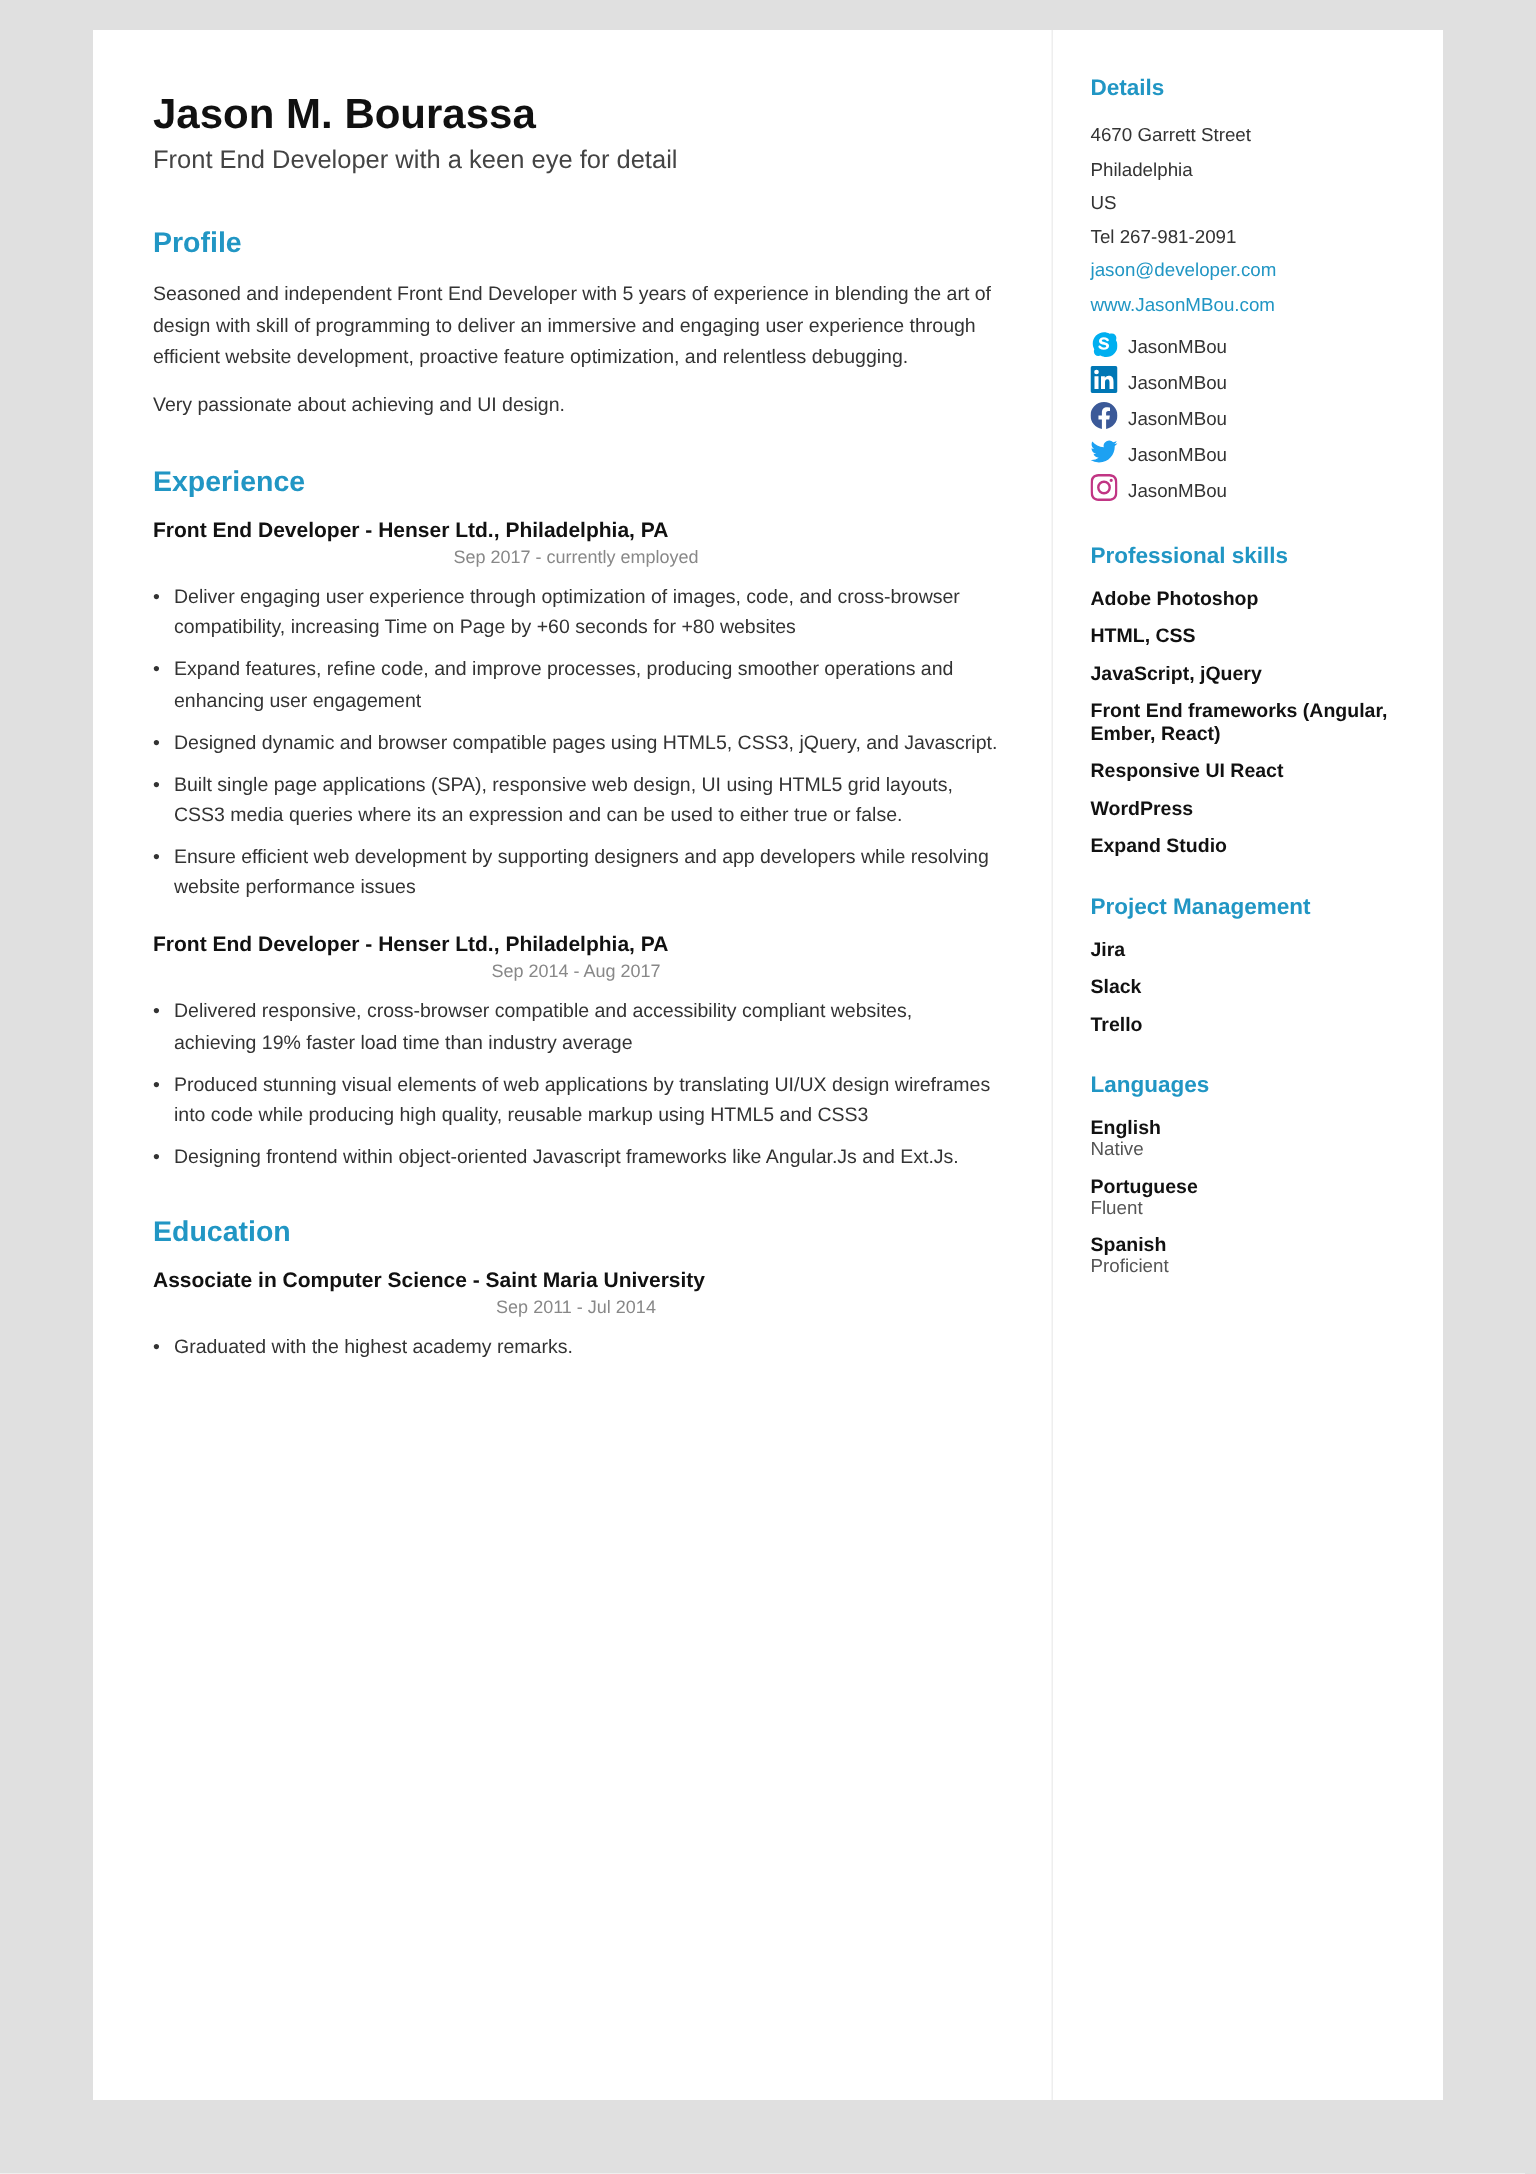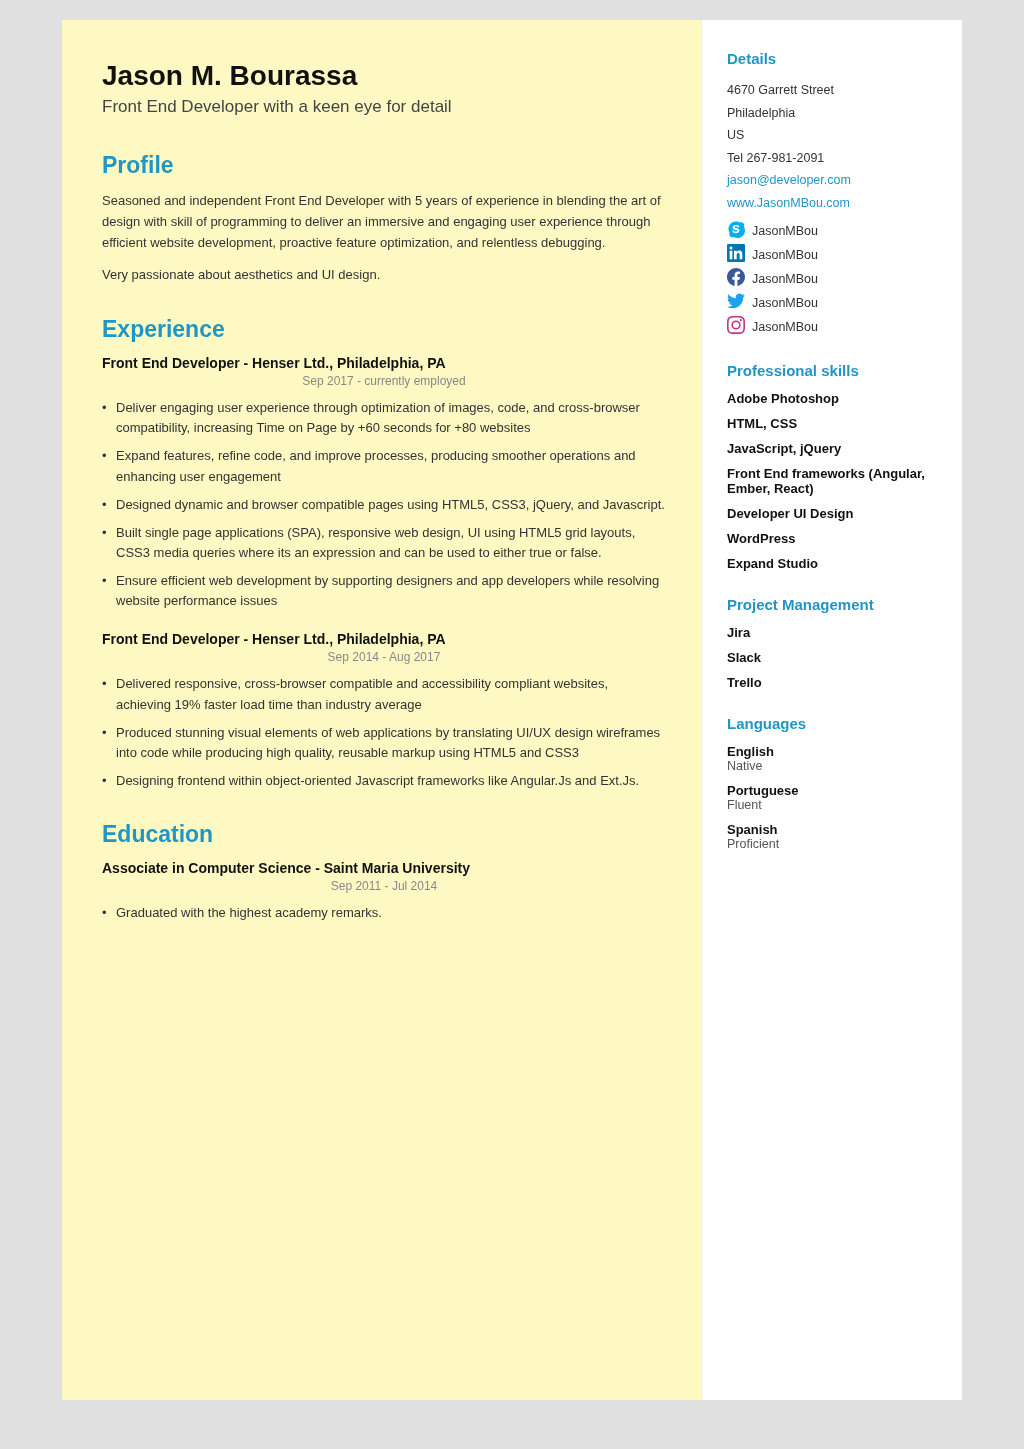--- a/index.html
+++ b/index.html
@@ -7,21 +7,21 @@
       font-family: Arial, sans-serif;
       font-size: 13px;
       color: #333;
       background: #e0e0e0;
       display: flex;
       justify-content: center;
       padding: 20px;
     }
     .resume-wrapper {
       width: 900px;
-      background: #fef9c3;
+      background: #ffffff;
       display: flex;
       min-height: 1380px;
     }
     .main-col {
       flex: 1;
       padding: 40px 35px 40px 40px;
       border-right: 1px solid #eee;
     }
     .side-col {
       width: 260px;
@@ -34,21 +34,21 @@
       font-weight: bold;
       color: #111;
       margin-bottom: 5px;
     }
     .tagline {
       font-size: 17px;
       color: #444;
       margin-bottom: 35px;
     }
     .section-title {
-      font-size: 23px;
+      font-size: 19px;
       font-weight: bold;
       color: #2196c4;
       margin-bottom: 12px;
       margin-top: 30px;
     }
     .section-title:first-of-type {
       margin-top: 0;
     }
     .profile-text {
       font-size: 13px;
@@ -143,21 +143,21 @@
 
 <div class="resume-wrapper">
 
   <div class="main-col">
 
     <h1 class="name">Jason M. Bourassa</h1>
     <p class="tagline">Front End Developer with a keen eye for detail</p>
 
     <h2 class="section-title">Profile</h2>
     <p class="profile-text">Seasoned and independent Front End Developer with 5 years of experience in blending the art of design with skill of programming to deliver an immersive and engaging user experience through efficient website development, proactive feature optimization, and relentless debugging.</p>
-    <p class="profile-text">Very passionate about aesthetics and UI design.</p>
+    <p class="profile-text">Very passionate about achieving and UI design.</p>
 
     <h2 class="section-title">Experience</h2>
 
     <div class="job-block">
       <p class="job-title">Front End Developer - Henser Ltd., Philadelphia, PA</p>
       <p class="job-dates">Sep 2017 - currently employed</p>
       <ul class="bullet-list">
           <li>Deliver engaging user experience through optimization of images, code, and cross-browser compatibility, increasing Time on Page by +60 seconds for +80 websites</li>
           <li>Expand features, refine code, and improve processes, producing smoother operations and enhancing user engagement</li>
           <li>Designed dynamic and browser compatible pages using HTML5, CSS3, jQuery, and Javascript.</li>
@@ -229,21 +229,21 @@
           <span>JasonMBou</span>
         </div>
       </div>
 
     <h2 class="side-section-title">Professional skills</h2>
     <div>
         <div class="skill-item">Adobe Photoshop</div>
         <div class="skill-item">HTML, CSS</div>
         <div class="skill-item">JavaScript, jQuery</div>
         <div class="skill-item">Front End frameworks (Angular, Ember, React)</div>
-        <div class="skill-item">Developer UI Design</div>
+        <div class="skill-item">Responsive UI React</div>
         <div class="skill-item">WordPress</div>
         <div class="skill-item">Expand Studio</div>
       </div>
 
     <h2 class="side-section-title">Project Management</h2>
     <div>
         <div class="skill-item">Jira</div>
         <div class="skill-item">Slack</div>
         <div class="skill-item">Trello</div>
       </div>

